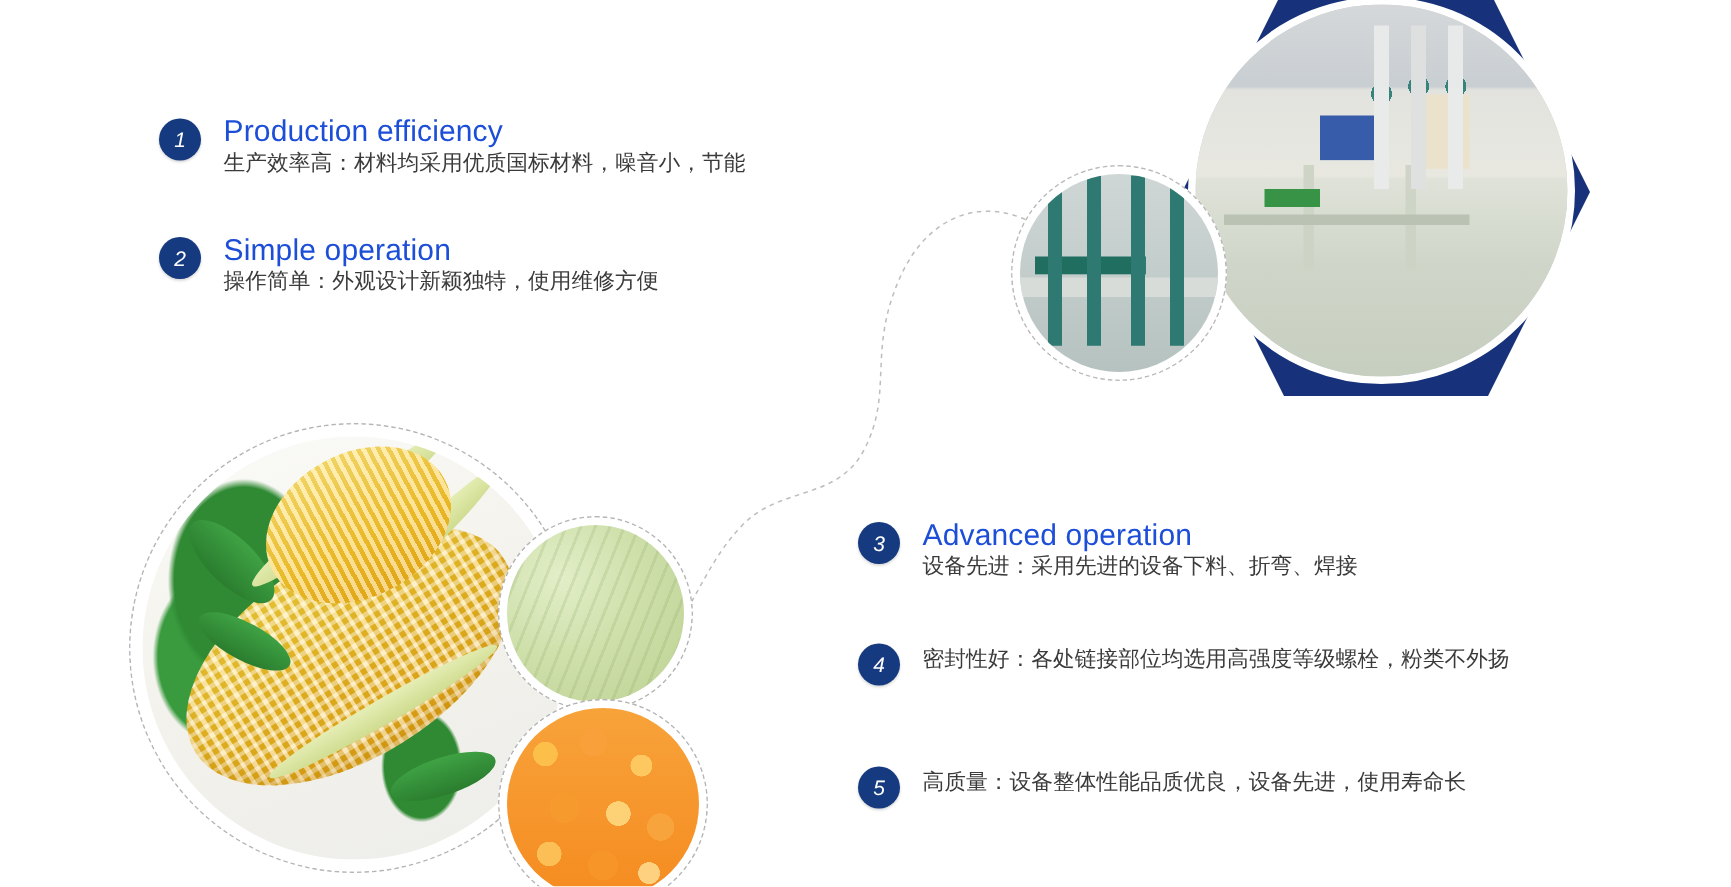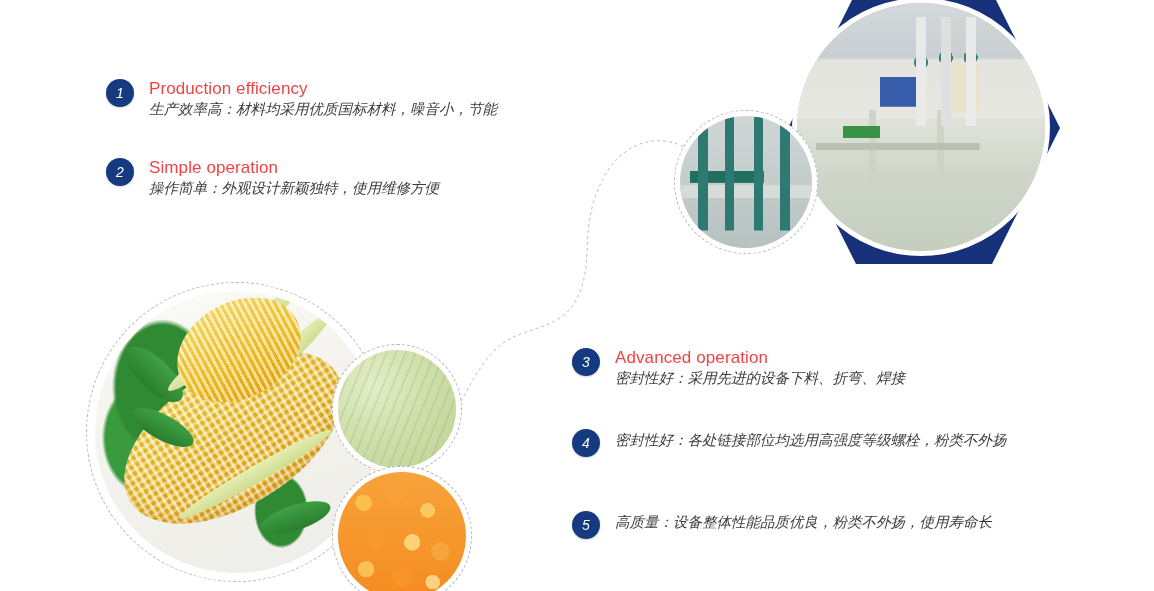--- a/index.html
+++ b/index.html
@@ -38,33 +38,32 @@
     line-height: 28px;
     text-align: center;
     letter-spacing: 0;
     box-shadow: 0 1px 2px rgba(0,0,0,0.18);
   }
   .feature-text {
     margin-left: 15px;
     padding-top: 0px;
   }
   .feature-title {
-    font-size: 17px;
-    color: #ef4444;
+    font-size: 20px;
+    color: #1d4ed8;
     line-height: 19px;
     white-space: nowrap;
     letter-spacing: 0.1px;
   }
   .feature-desc {
     font-size: 14.5px;
     color: #3b3b3b;
     line-height: 21px;
     white-space: nowrap;
     margin-top: 1px;
-    font-style: italic;
   }
 
   
   #feature-1 { left: 106px; top: 79px; }
   #feature-2 { left: 106px; top: 158px; }
   
   #feature-3 { left: 572px; top: 348px; }
   #feature-4 { left: 572px; top: 429px; }
   #feature-5 { left: 572px; top: 511px; }
 
@@ -420,31 +419,31 @@
     <div class="feature-text">
       <div class="feature-title">Simple operation</div>
       <div class="feature-desc">操作简单：外观设计新颖独特，使用维修方便</div>
     </div>
   </div>
 
   <div class="feature" id="feature-3">
     <div class="badge">3</div>
     <div class="feature-text">
       <div class="feature-title">Advanced operation</div>
-      <div class="feature-desc">密封性好：采用先进的设备下料、折弯、焊接</div>
+      <div class="feature-desc">设备先进：采用先进的设备下料、折弯、焊接</div>
     </div>
   </div>
 
   <div class="feature" id="feature-4">
     <div class="badge">4</div>
     <div class="feature-text">
       <div class="feature-desc">密封性好：各处链接部位均选用高强度等级螺栓，粉类不外扬</div>
     </div>
   </div>
 
   <div class="feature" id="feature-5">
     <div class="badge">5</div>
     <div class="feature-text">
-      <div class="feature-desc">高质量：设备整体性能品质优良，粉类不外扬，使用寿命长</div>
+      <div class="feature-desc">高质量：设备整体性能品质优良，设备先进，使用寿命长</div>
     </div>
   </div>
 
 </div>
 
 </body></html>

